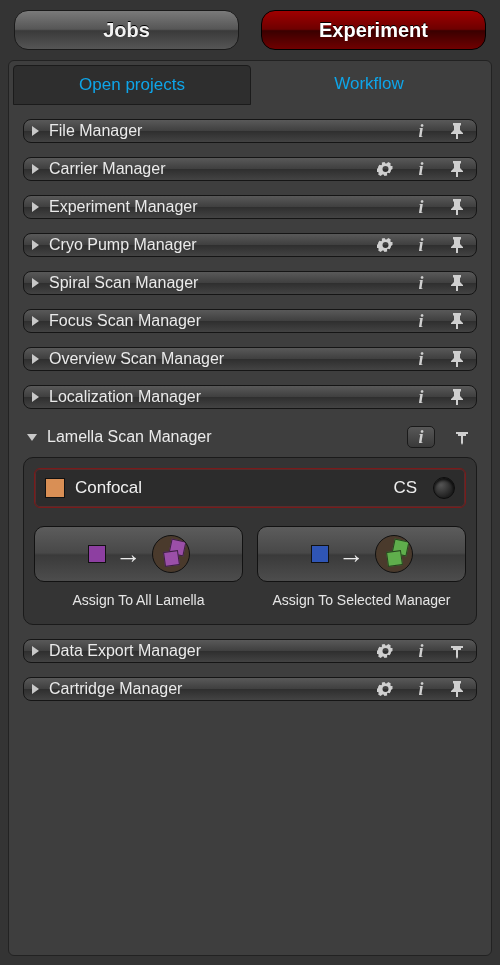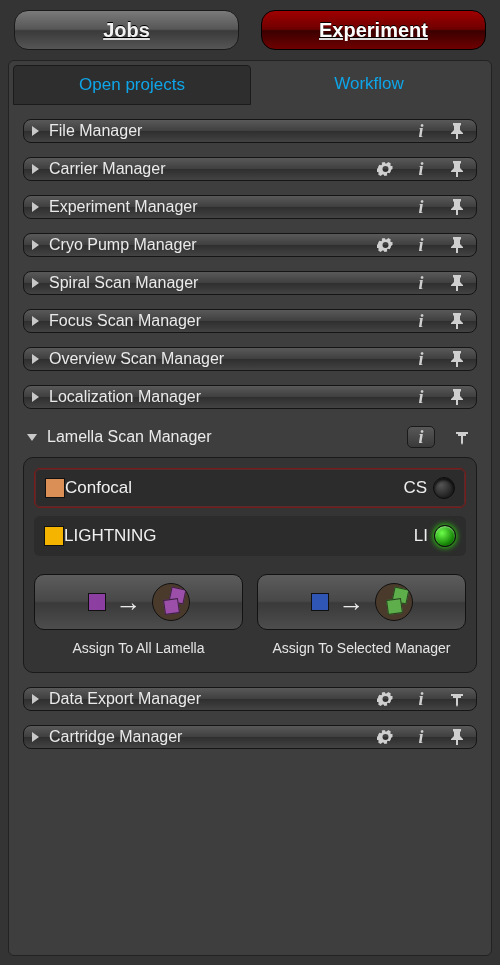--- a/index.html
+++ b/index.html
@@ -19,21 +19,20 @@
     background: #343434;
     box-sizing: border-box;
     padding: 10px 8px 8px 8px;
   }
 
   
   .top-tabs {
     display: flex;
     gap: 22px;
     margin: 0 6px 10px 6px;
-    text-decoration: underline;
   }
   .top-tab {
     flex: 1;
     height: 40px;
     border-radius: 14px;
     display: flex;
     align-items: center;
     justify-content: center;
     font-weight: 700;
     font-size: 20px;
@@ -158,21 +157,21 @@
     flex-direction: column;
     gap: 8px;
   }
   .mode-row {
     height: 40px;
     border-radius: 6px;
     background: #2c2c2c;
     display: flex;
     align-items: center;
     padding: 0 10px;
-    gap: 0;
+    gap: 10px;
     box-sizing: border-box;
   }
   .mode-row.selected {
     border: 1px solid #7a1a1a;
     box-shadow: inset 0 0 0 1px rgba(200,50,50,.25);
   }
   .swatch {
     width: 20px; height: 20px;
     border: 1px solid #111;
     box-sizing: border-box;
@@ -410,26 +409,20 @@
 
         <div class="lamella-body">
 
           <div class="mode-row selected">
             <span class="swatch" style="background:#d98f55"></span>
             <span class="mode-label">Confocal</span>
             <span class="mode-code">CS</span>
             <span class="led"></span>
           </div>
 
-          <div class="mode-row">
-            <span class="swatch" style="background:#f5b400"></span>
-            <span class="mode-label">LIGHTNING</span>
-            <span class="mode-code">LI</span>
-            <span class="led on"></span>
-          </div>
 
           <div class="assign-row">
             <div class="assign-col">
               <div class="assign-btn">
                 <span class="mini-sq" style="background:#8d3fa1"></span>
                 <span class="arrow">→</span>
                 <span class="disc purple"></span>
               </div>
               <span class="assign-label">Assign To All Lamella</span>
             </div>

